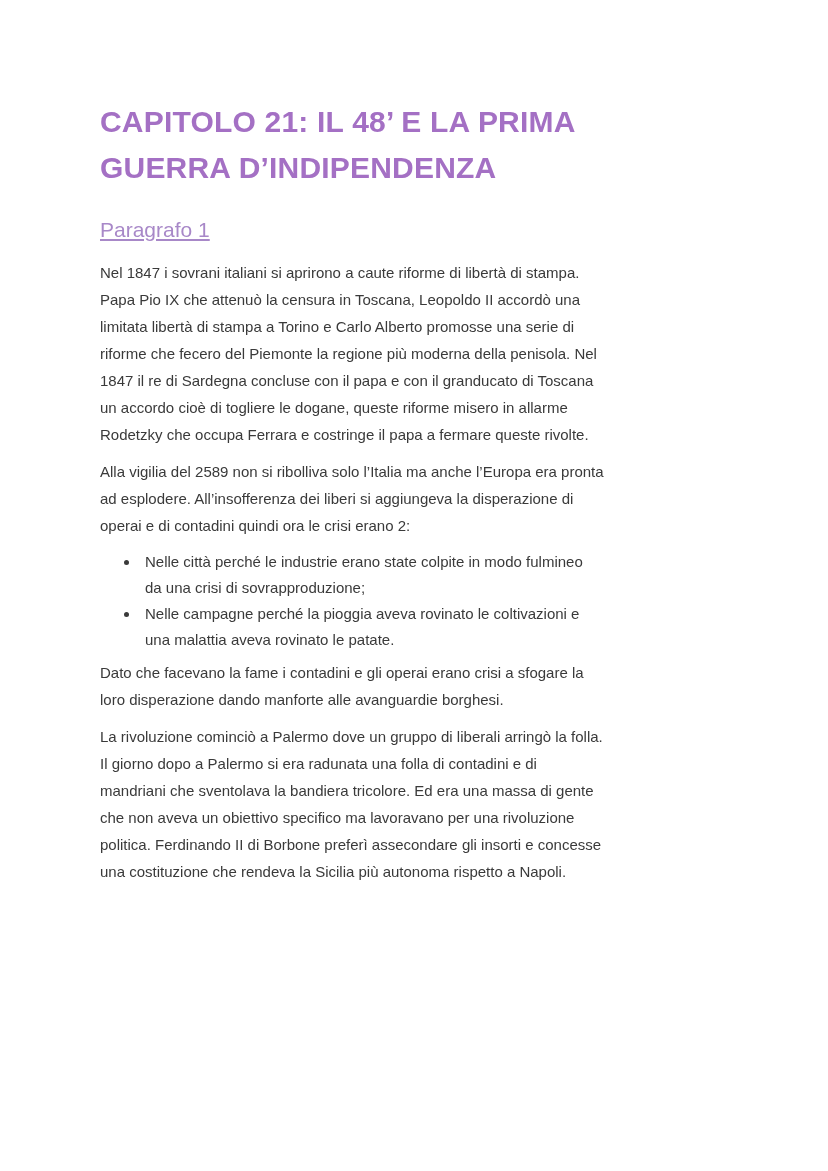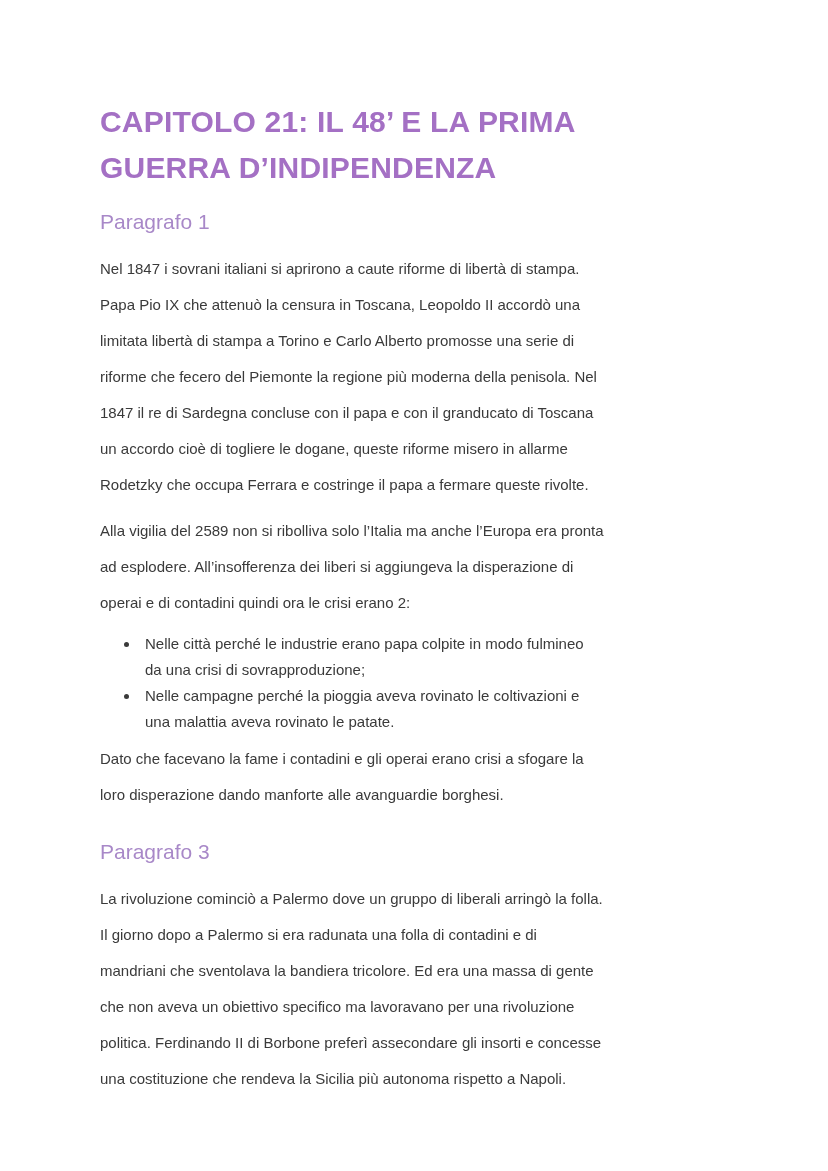--- a/index.html
+++ b/index.html
@@ -27,25 +27,25 @@
     letter-spacing: 0.2px;
   }
   .section { margin: 0; }
   .sec-heading {
     margin: 26px 0 16px 0;
     font-size: 21px;
     line-height: 26px;
     font-weight: 400;
     color: var(--heading-color);
   }
-  .section.first .sec-heading { margin-top: 18px; }
+  .section.first .sec-heading { margin-top: 26px; text-decoration: underline; }
   .body-text {
     margin: 0 0 10px 0;
     font-size: 15px;
-    line-height: 36px;
+    line-height: 27px;
     color: var(--body-color);
   }
   .bullet-list {
     margin: 4px 0 6px 0;
     padding-left: 40px;
     list-style: disc;
   }
   .bullet-item {
     font-size: 15px;
     line-height: 26px;
@@ -62,25 +62,24 @@
   <h1 class="doc-title">CAPITOLO 21: IL 48’ E LA PRIMA GUERRA D’INDIPENDENZA</h1>
 
   <div class="section first">
     <h2 class="sec-heading">Paragrafo 1</h2>
     <p class="body-text">Nel 1847 i sovrani italiani si aprirono a caute riforme di libertà di stampa. Papa Pio IX che attenuò la censura in Toscana, Leopoldo II accordò una limitata libertà di stampa a Torino e Carlo Alberto promosse una serie di riforme che fecero del Piemonte la regione più moderna della penisola. Nel 1847 il re di Sardegna concluse con il papa e con il granducato di Toscana un accordo cioè di togliere le dogane, queste riforme misero in allarme Rodetzky che occupa Ferrara e costringe il papa a fermare queste rivolte.</p>
   </div>
 
   <div class="section">
     <p class="body-text">Alla vigilia del 2589 non si ribolliva solo l’Italia ma anche l’Europa era pronta ad esplodere. All’insofferenza dei liberi si aggiungeva la disperazione di operai e di contadini quindi ora le crisi erano 2:</p>
     <ul class="bullet-list">
-      <li class="bullet-item">Nelle città perché le industrie erano papa colpite in modo fulmineo da una crisi di sovrapproduzione;</li>
+      <li class="bullet-item">Nelle città perché le industrie erano state colpite in modo fulmineo da una crisi di sovrapproduzione;</li>
       <li class="bullet-item">Nelle campagne perché la pioggia aveva rovinato le coltivazioni e una malattia aveva rovinato le patate.</li>
     </ul>
     <p class="body-text">Dato che facevano la fame i contadini e gli operai erano crisi a sfogare la loro disperazione dando manforte alle avanguardie borghesi.</p>
   </div>
 
   <div class="section">
-    <h2 class="sec-heading">Paragrafo 3</h2>
     <p class="body-text">La rivoluzione cominciò a Palermo dove un gruppo di liberali arringò la folla. Il giorno dopo a Palermo si era radunata una folla di contadini e di mandriani che sventolava la bandiera tricolore. Ed era una massa di gente che non aveva un obiettivo specifico ma lavoravano per una rivoluzione politica. Ferdinando II di Borbone preferì assecondare gli insorti e concesse una costituzione che rendeva la Sicilia più autonoma rispetto a Napoli.</p>
   </div>
 
 
 </div>
 
 </body></html>

